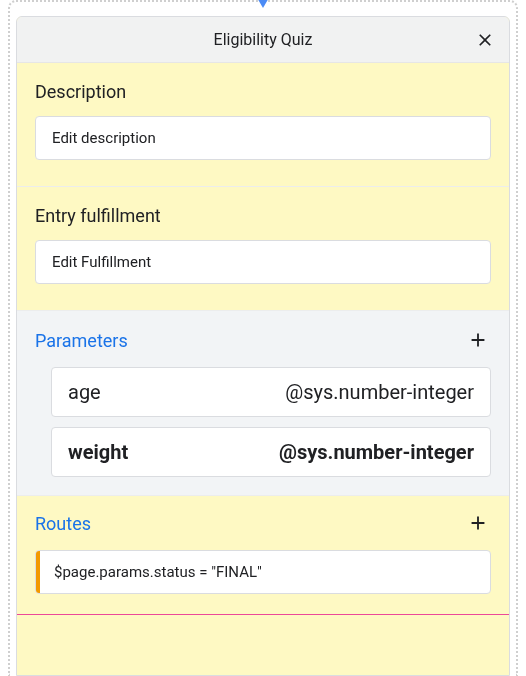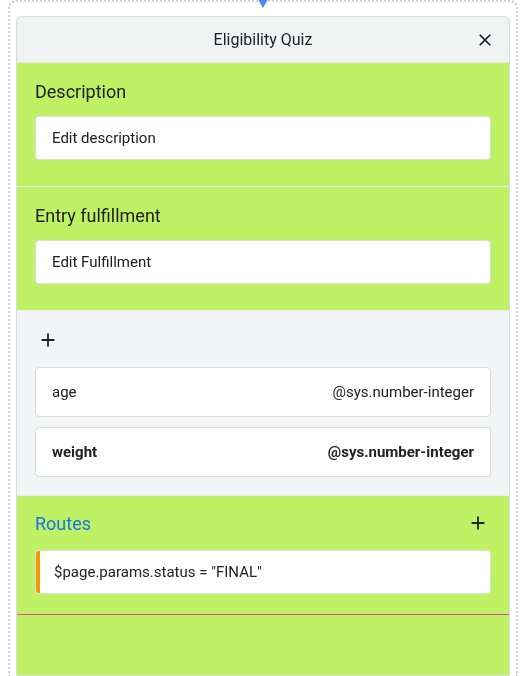--- a/index.html
+++ b/index.html
@@ -37,21 +37,21 @@
     border-right: 7px solid transparent;
     border-top: 12px solid #4b8bf5;
     z-index: 2;
   }
   .panel {
     position: absolute;
     left: 16px;
     right: 16px;
     top: 16px;
     bottom: 0;
-    background: #bef264;
+    background: #fef9c3;
     border: 1px solid #dadce0;
     border-radius: 6px 6px 0 0;
     overflow: hidden;
     display: flex;
     flex-direction: column;
   }
   .panel-header {
     background: #f1f2f2;
     display: flex;
     align-items: center;
@@ -125,24 +125,25 @@
   }
   .param-row {
     background: #fff;
     border: 1px solid #dadce0;
     border-radius: 4px;
     height: 50px;
     display: flex;
     align-items: center;
     justify-content: space-between;
     padding: 0 16px;
-    font-size: 15px;
+    font-size: 20px;
     color: #202124;
     margin-bottom: 10px;
     cursor: pointer;
+    margin-left: 16px;
   }
   .param-row:last-child { margin-bottom: 0; font-weight: bold; }
   
   .routes-section {
     padding: 14px 18px 10px 18px;
     border-bottom: 1px solid #ec4899;
   }
   .route-row {
     background: #fff;
     border: 1px solid #dadce0;
@@ -202,20 +203,21 @@
 
       <div class="section">
         <div class="section-heading">Entry fulfillment</div>
         <div class="field-like">
           <span>Edit Fulfillment</span>
         </div>
       </div>
 
       <div class="param-section">
         <div class="param-header-row">
+          <span class="blue-heading">Parameters</span>
           <div class="add-btn">
             <svg width="22" height="22" viewBox="0 0 24 24">
               <path d="M19 13h-6v6h-2v-6H5v-2h6V5h2v6h6v2z" fill="#202124"></path>
             </svg>
           </div>
         </div>
         <div class="param-row">
           <span>age</span>
           <span>@sys.number-integer</span>
         </div>

